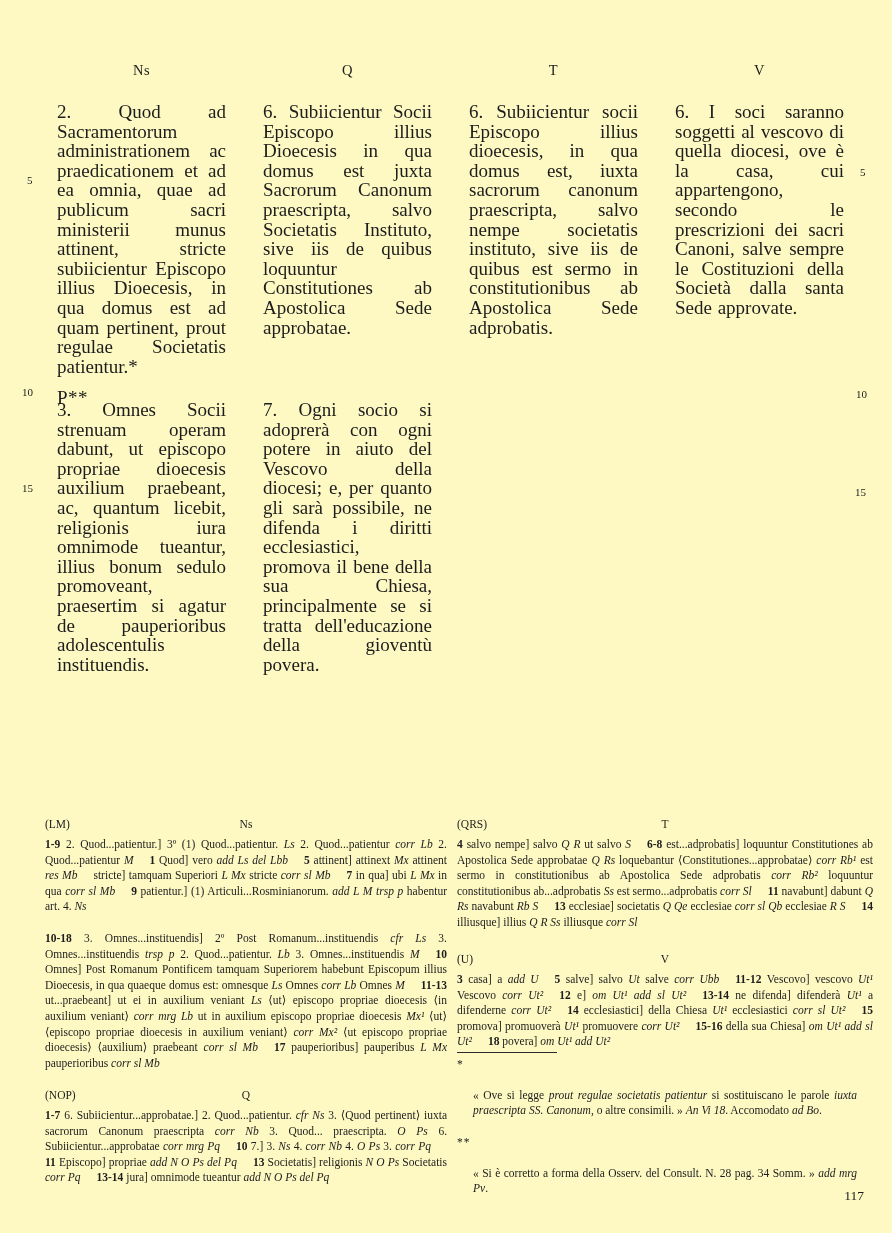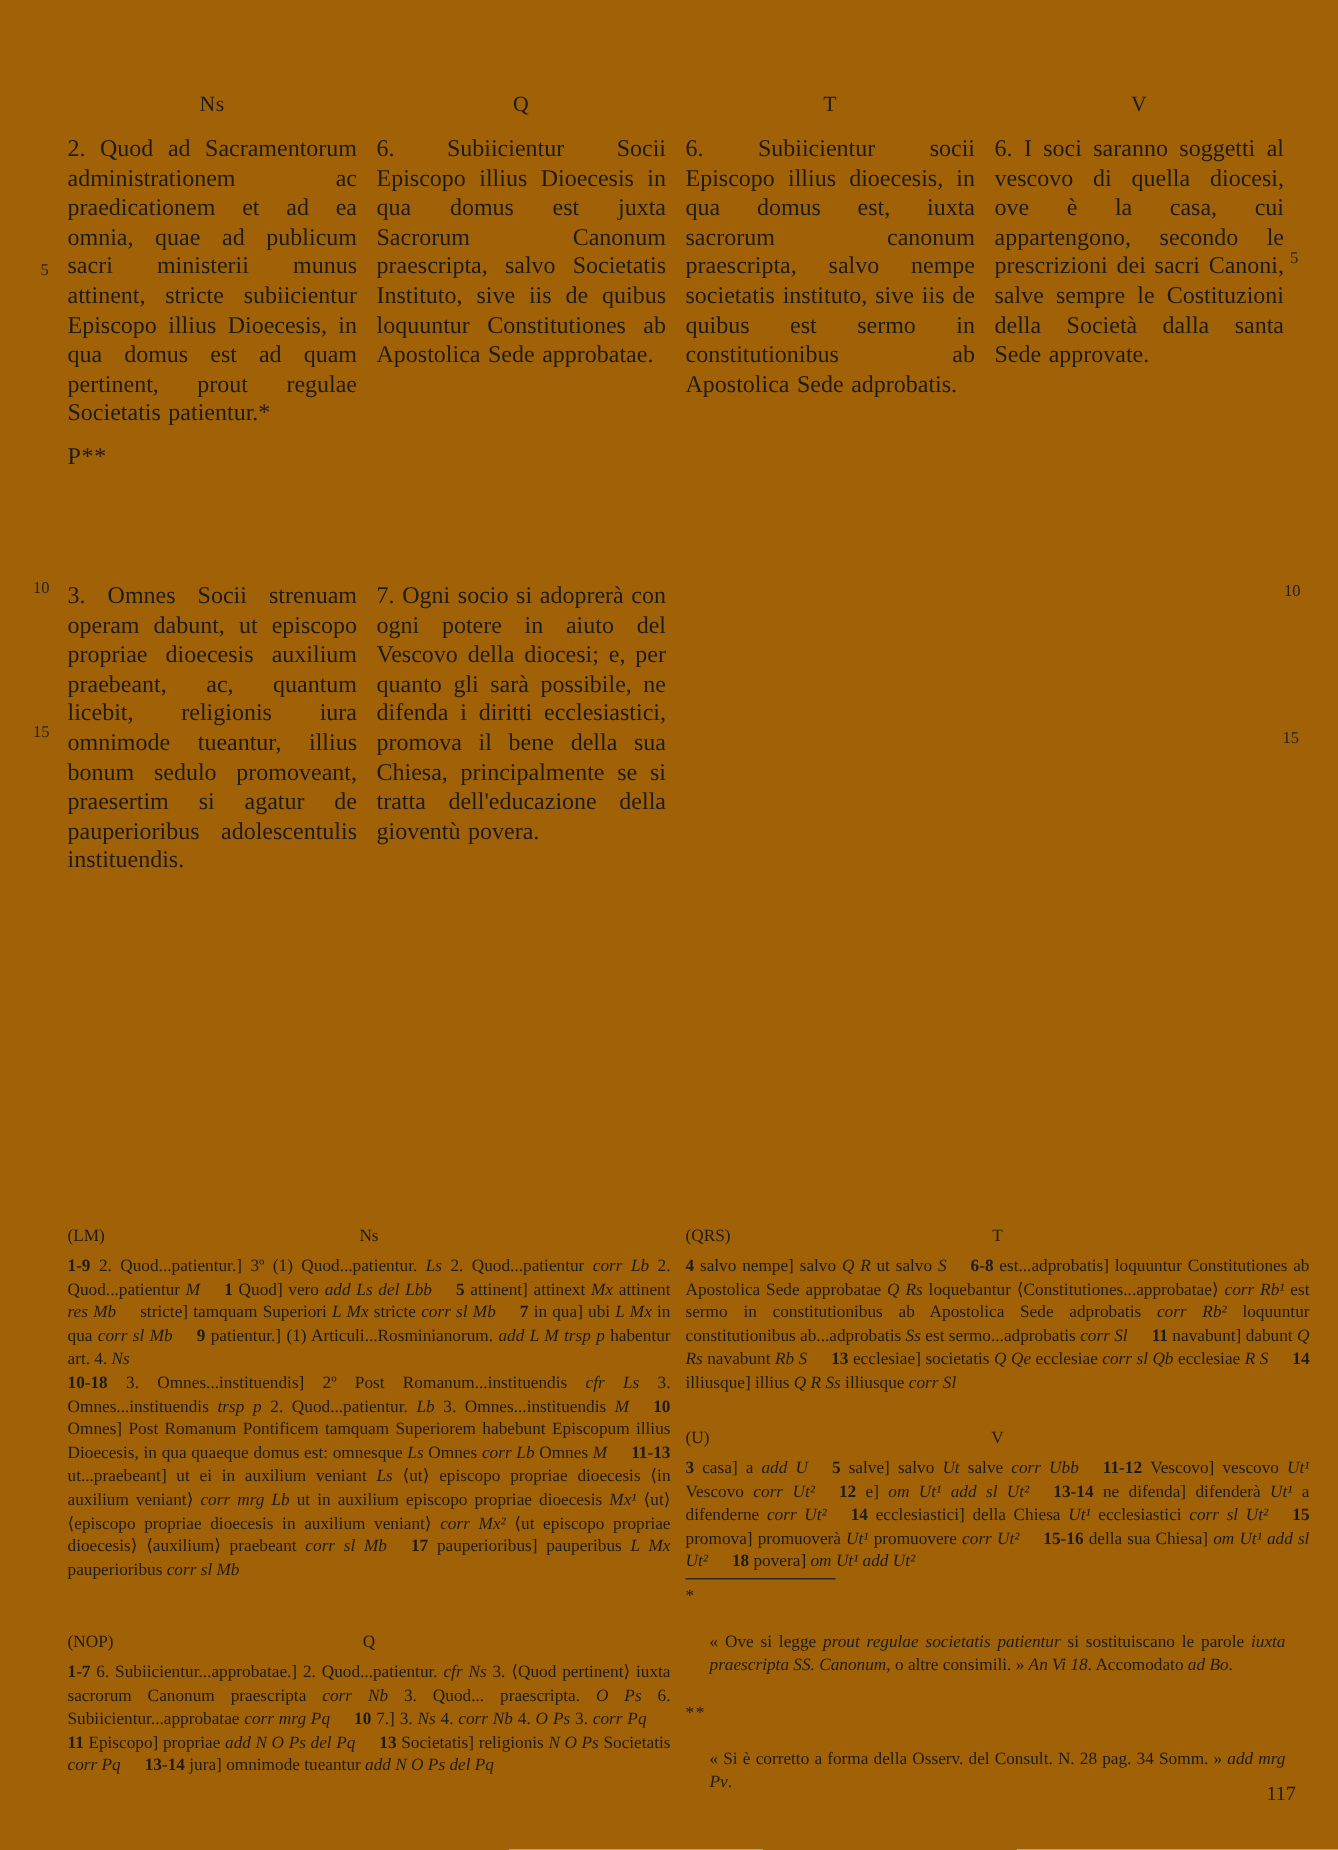--- a/index.html
+++ b/index.html
@@ -1,55 +1,55 @@
 <!DOCTYPE html>
 <html><head>
 <meta charset="utf-8">
 <style>
   html,body{margin:0;padding:0;background:#d8d6d0;}
   .page{
     position:relative;
     width:892px;height:1233px;
     margin:0 auto;
-    background:#a16207;
+    background:#fef9c3;
     color:#1c1c1c;
     font-family:"Liberation Serif","DejaVu Serif",serif;
     overflow:hidden;
   }
   
   .colheads{
     position:absolute;left:45px;top:62px;width:811px;
     display:grid;grid-template-columns:repeat(4,1fr);column-gap:13px;
   }
   .colheads .sig{text-align:center;font-size:14.5px;letter-spacing:.5px;}
   
   .mrow{
     position:absolute;left:45px;width:811px;
     display:grid;grid-template-columns:repeat(4,1fr);column-gap:13px;
   }
   #row1{top:90px;}
   #row2{top:388px;}
   .mrow p{
-    margin:0;font-size:16px;line-height:19.6px;
+    margin:12px;font-size:19px;line-height:19.6px;
     text-align:justify;word-spacing:1px;
   }
   .p-extra{margin-top:9px !important;text-align:left !important;letter-spacing:.5px;}
   
   .lnum{position:absolute;font-size:11px;color:#222;}
   
   .app{position:absolute;font-size:11.5px;line-height:15.6px;text-align:justify;}
   #app-lm{left:45px;top:799px;width:402px;}
   #app-nop{left:45px;top:1070px;width:402px;}
   #app-qrs{left:457px;top:799px;width:416px;}
   #app-u{left:457px;top:934px;width:416px;}
   .app-head{position:relative;height:17px;margin-bottom:3px;margin-top:18px;}
   .app-group{position:absolute;left:0;top:0;}
   .app-sig{display:block;text-align:center;}
   .app p{margin:0;}
-  .app p + p{margin-top:0;}
+  .app p + p{margin-top:16px;}
   span.b{font-weight:bold;}
   span.i{font-style:italic;}
   span.gap{display:inline-block;width:16px;}
   
   #footnotes{position:absolute;left:457px;top:1052px;width:416px;font-size:11.5px;line-height:15.2px;}
   .fn-rule{width:100px;border:0;border-top:1px solid #2a2a2a;margin:0 0 4px 0;}
   .fn-marker{display:block;margin:2px 0 1px 0;letter-spacing:1px;}
   .fn-text{margin:16px;text-align:justify;}
   
   .pagenum{position:absolute;top:1188px;right:28px;font-size:13.5px;}

